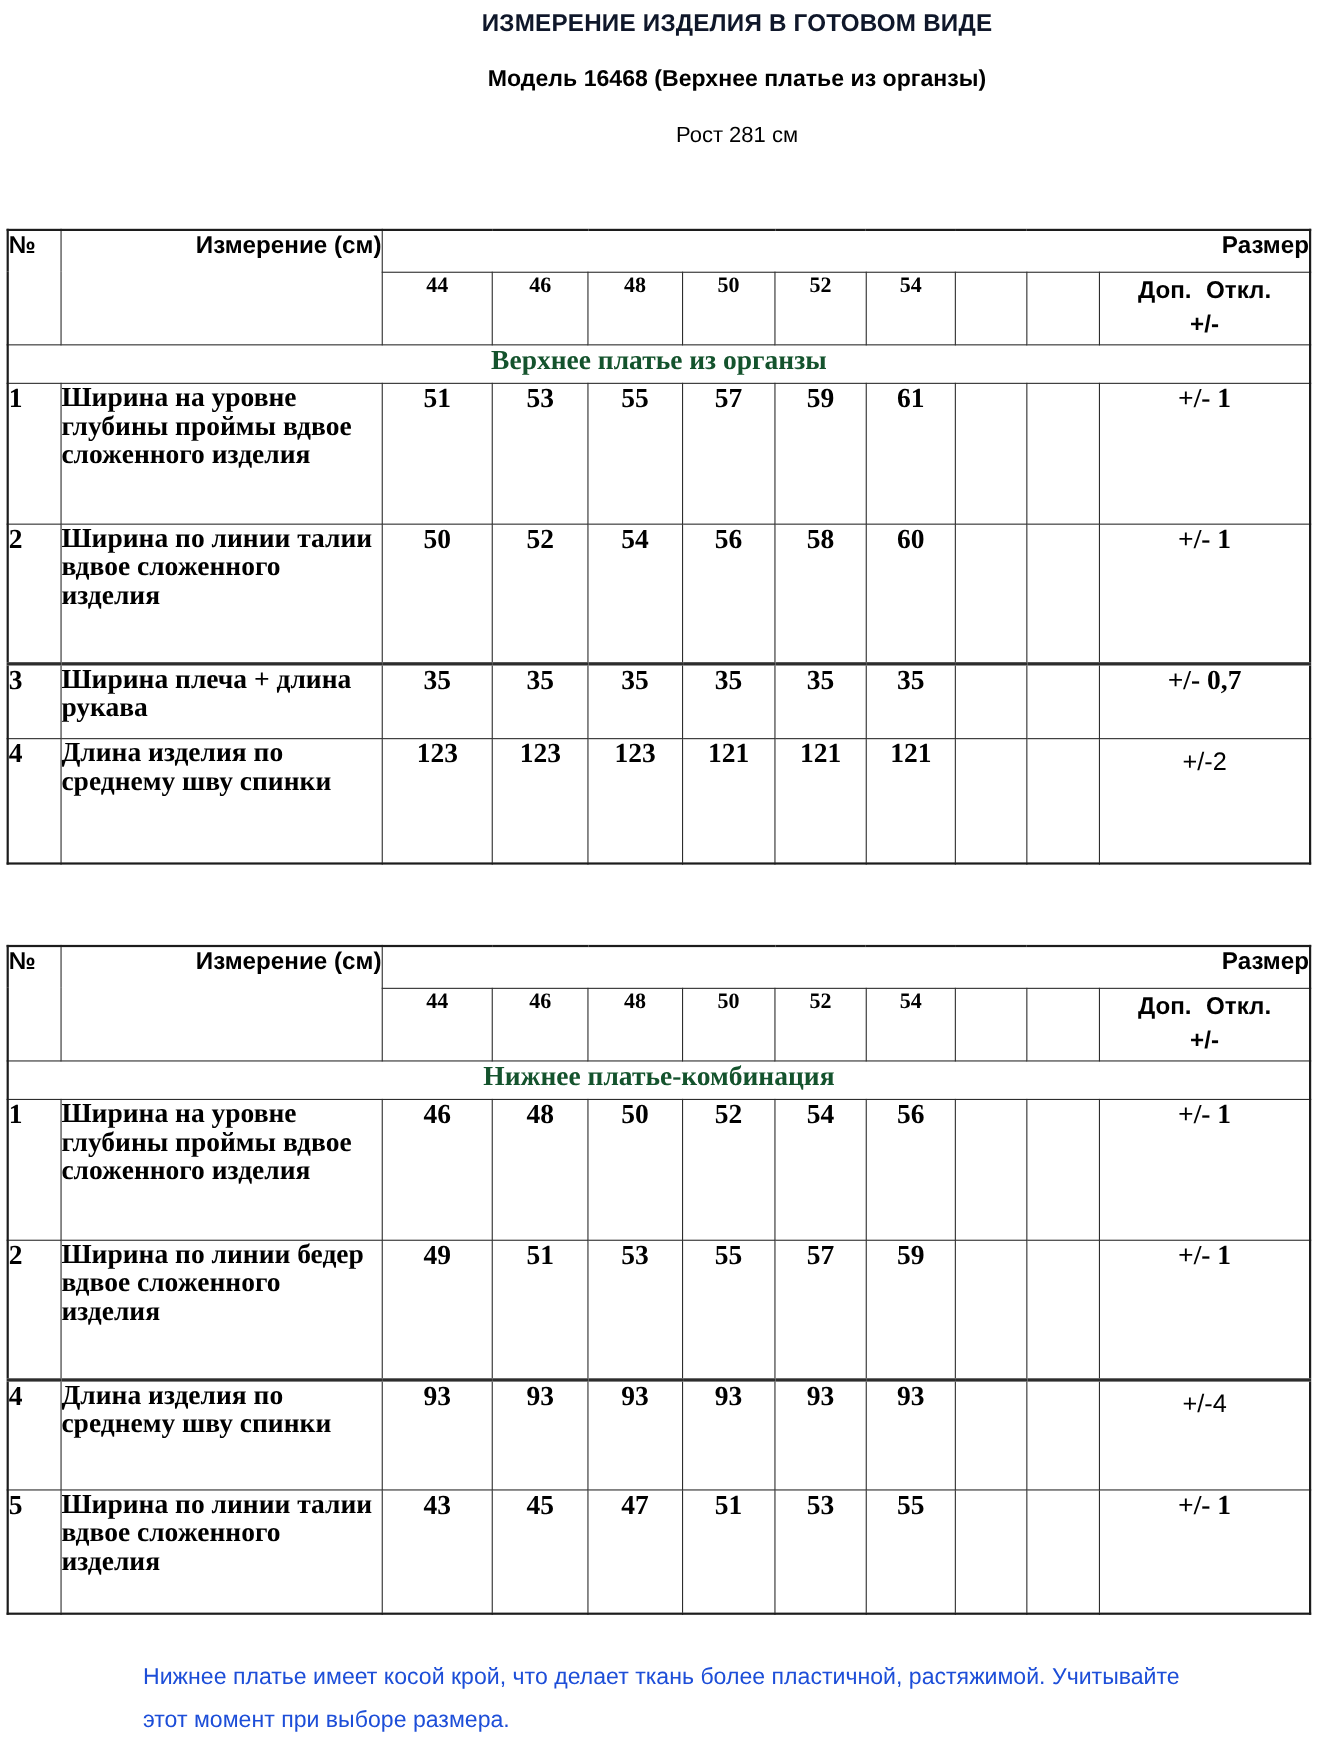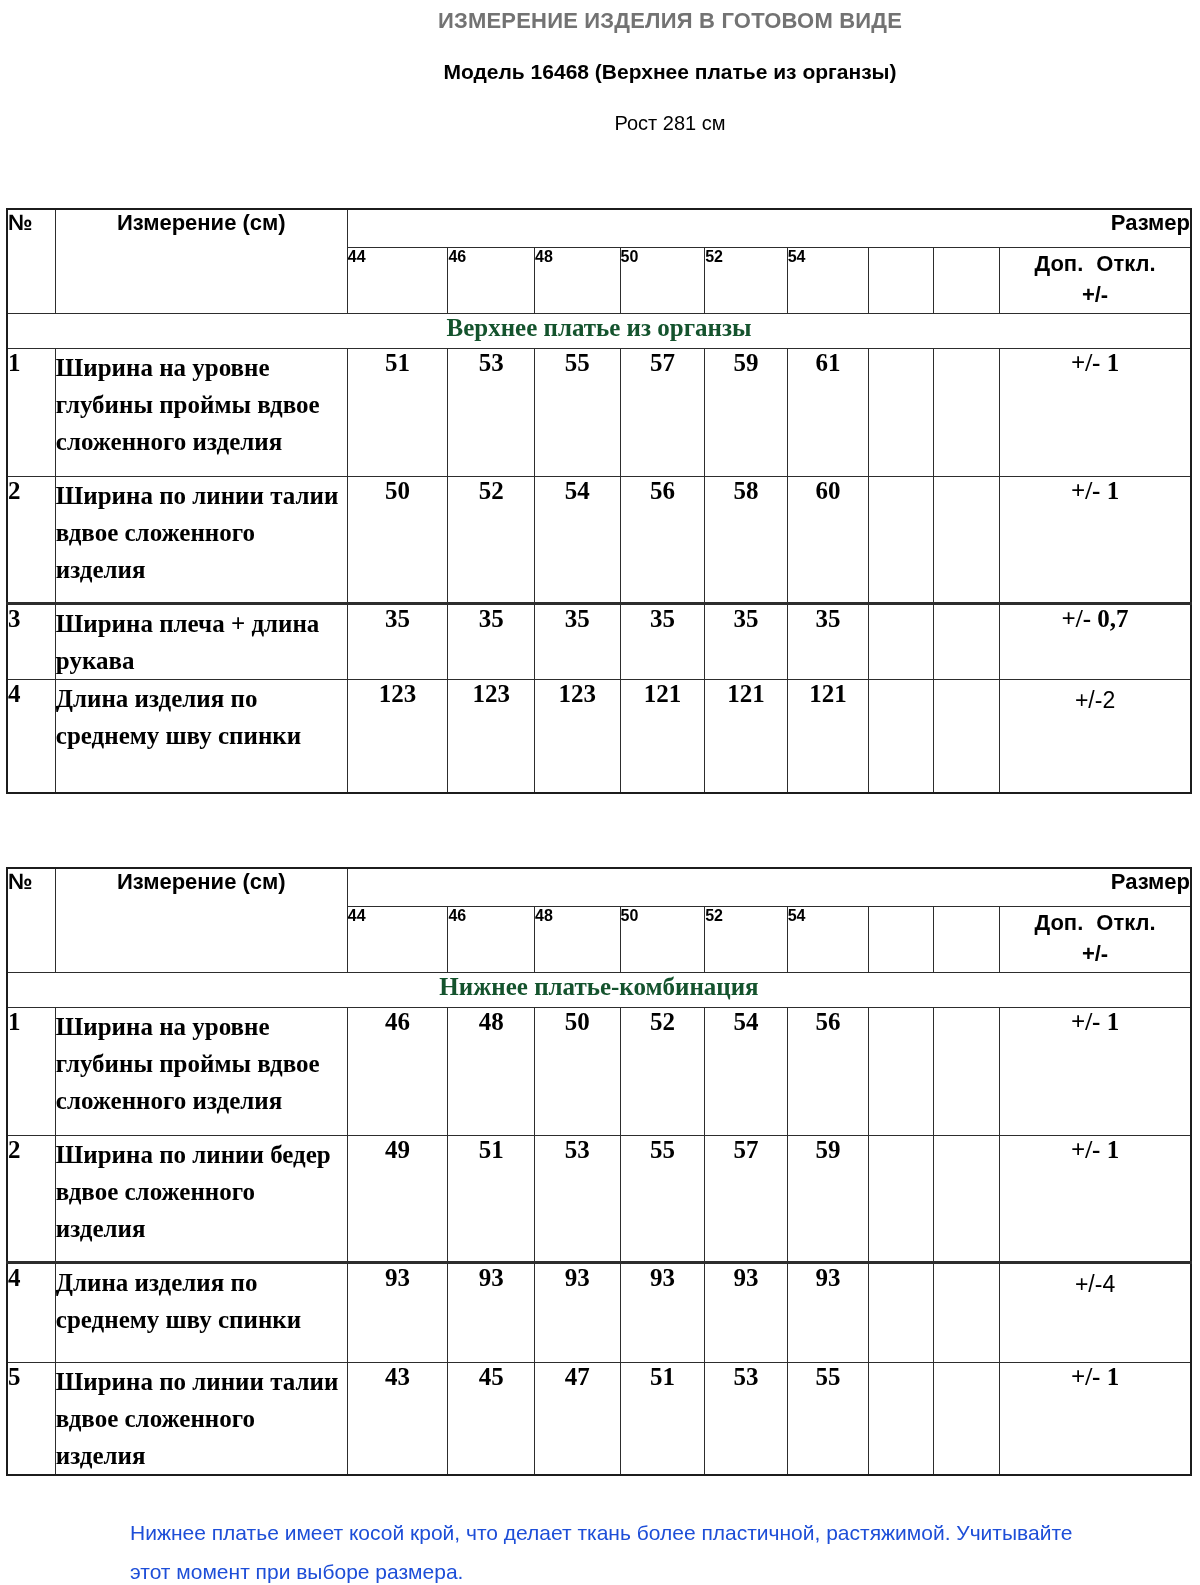--- a/index.html
+++ b/index.html
@@ -13,21 +13,21 @@
     -webkit-font-smoothing: antialiased;
   }
 
   
   .head-block {
     margin: 8px 0 0 140px;
     width: 1060px;
     text-align: center;
   }
   .doc-title {
-    color: #737373;
+    color: #0f172a;
     font-size: 22px;
     font-weight: bold;
     letter-spacing: 0.2px;
   }
   .doc-subtitle {
     margin-top: 26px;
     font-size: 21px;
     font-weight: bold;
   }
   .doc-height-note {
@@ -57,38 +57,39 @@
   
   tr.h-row1 { height: 38px; }
   tr.h-row2 { height: 66px; }
   .h-num {
     text-align: left;
     font-size: 22px;
     font-weight: bold;
     padding: 7px 0 0 9px;
   }
   .h-meas {
-    text-align: center;
+    text-align: right;
     font-size: 22px;
     font-weight: bold;
     padding: 7px 0 0 12px;
     margin-top: 12px;
   }
   .h-size-group {
     text-align: right;
     vertical-align: middle;
     font-size: 22px;
     font-weight: bold;
     padding-bottom: 4px;
   }
   .h-size {
-    text-align: left;
-    font-size: 16px;
+    text-align: center;
+    font-size: 20px;
     font-weight: bold;
     padding-top: 9px;
+    font-family: Liberation Serif, serif;
   }
   .h-tol {
     text-align: center;
     font-size: 22px;
     font-weight: bold;
     padding-top: 9px;
     line-height: 31px;
   }
   .h-tol .tol-line1 { word-spacing: 7px; }
 
@@ -105,21 +106,21 @@
 
   
   .mtable tbody td {
     font-family: "Liberation Serif", serif;
     font-weight: bold;
     font-size: 25px;
   }
   .c-num  { padding: 5px 0 0 11px; }
   .c-name {
     padding: 4px 45px 6px 13px;
-    line-height: 37px;
+    line-height: 26px;
     margin-left: 36px;
   }
   .c-val  { text-align: center; padding-top: 5px; }
   .c-tol  { text-align: center; padding-top: 5px; }
   .c-tol.tol-sans {
     font-family: "Liberation Sans", sans-serif;
     font-weight: normal;
     font-size: 23px;
     padding-top: 7px;
   }

